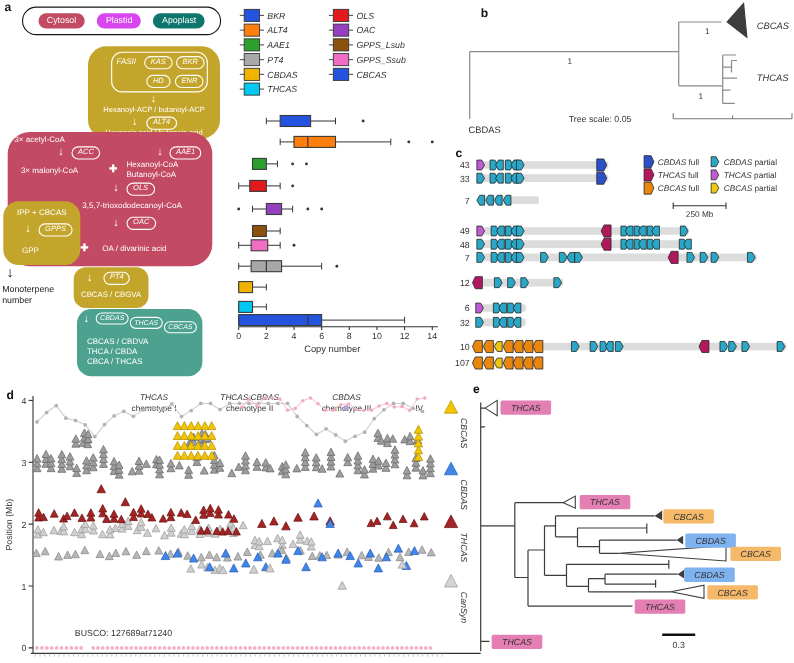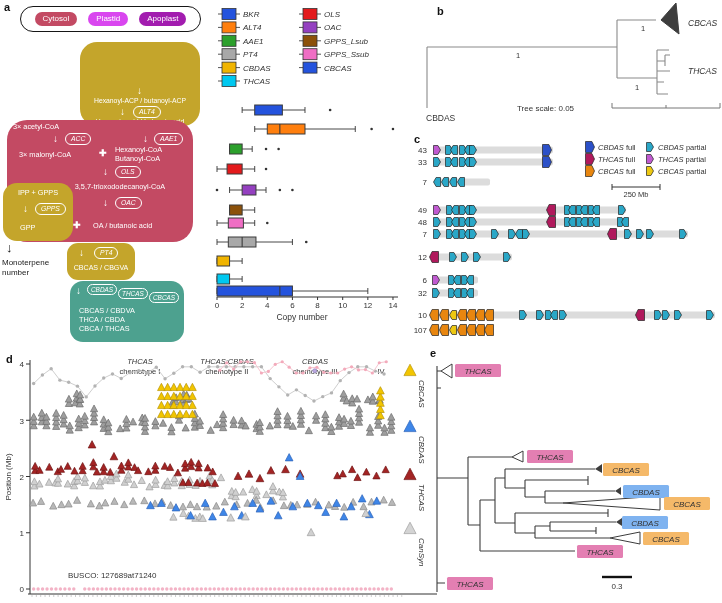--- a/index.html
+++ b/index.html
@@ -1058,24 +1058,31 @@
       <text x="617" y="589" font-size="8" text-anchor="middle" fill="#111">0.3</text>
     </g>
   </svg>
 
   <div id="panel-a">
     <div class="a-label">a</div>
 
     <div class="abs" style="left:20px;top:6px;width:181px;height:26px;border:1.5px solid #161616;border-radius:15px;display:flex;align-items:center;justify-content:center;gap:11px">
       <span class="comp-pill" style="background:#c34a63">Cytosol</span>
       <span class="comp-pill" style="background:#d946ef">Plastid</span>
-      <span class="comp-pill" style="background:#a21caf">Apoplast</span>
+      <span class="comp-pill" style="background:#0f766e">Apoplast</span>
     </div>
 
     <div class="box" style="left:80px;top:42px;width:120px;height:84px;border-radius:17px;background:#c4a52b">
+      <div class="abs" style="left:21px;top:5px;width:88px;height:37px;border:1.2px solid #fff;border-radius:10px">
+        <span class="t" style="left:4px;top:4px;font-style:italic">FASII</span>
+        <span class="pill" style="left:29px;top:3px">KAS</span>
+        <span class="pill" style="left:58px;top:3px">BKR</span>
+        <span class="pill" style="left:31px;top:20px">HD</span>
+        <span class="pill" style="left:57px;top:20px">ENR</span>
+      </div>
       <span class="arr" style="left:57px;top:44px">↓</span>
       <span class="t tc" style="left:0;top:55px;width:120px;font-size:6.8px">Hexanoyl-ACP / butanoyl-ACP</span>
       <span class="arr" style="left:40px;top:65px">↓</span>
       <span class="pill" style="left:53px;top:64px">ALT4</span>
       <span class="t tc" style="left:0;top:76px;width:120px;font-size:6.8px">Hexanoic acid / butanoic acid</span>
     </div>
 
     <div class="box" style="left:7px;top:120px;width:186px;height:122px;border-radius:20px;background:#c34a63">
       <span class="t" style="left:6px;top:3px">3× acetyl-CoA</span>
       <span class="arr" style="left:46px;top:14px">↓</span>
@@ -1085,25 +1092,25 @@
       <span class="t" style="left:12px;top:31px">3× malonyl-CoA</span>
       <span class="plus" style="left:92px;top:29px">✚</span>
       <span class="t" style="left:108px;top:26px">Hexanoyl-CoA</span>
       <span class="t" style="left:108px;top:35px">Butanoyl-CoA</span>
       <span class="arr" style="left:96px;top:47px">↓</span>
       <span class="pill" style="left:108px;top:46px">OLS</span>
       <span class="t tc" style="left:40px;top:63px;width:146px">3,5,7-trioxododecanoyl-CoA</span>
       <span class="arr" style="left:96px;top:78px">↓</span>
       <span class="pill" style="left:108px;top:77px">OAC</span>
       <span class="plus" style="left:66px;top:101px">✚</span>
-      <span class="t" style="left:86px;top:102px">OA / butanoic acid</span>
+      <span class="t" style="left:86px;top:102px">OA / divarinic acid</span>
     </div>
 
     <div class="box" style="left:3px;top:183px;width:70px;height:58px;border-radius:14px;background:#c4a52b">
-      <span class="t tc" style="left:0;top:6px;width:70px">IPP + GPPS</span>
+      <span class="t tc" style="left:0;top:6px;width:70px">IPP + CBCAS</span>
       <span class="arr" style="left:20px;top:21px">↓</span>
       <span class="pill" style="left:32px;top:20px">GPPS</span>
       <span class="t" style="left:17px;top:41px">GPP</span>
     </div>
 
     <span class="abs" style="left:6px;top:240px;color:#111;font-size:13px;font-weight:bold">↓</span>
     <div class="abs" style="left:2px;top:258px;font-size:8px;color:#222;line-height:10px">
       <div>Monoterpene</div>
       <div>number</div>
     </div>

